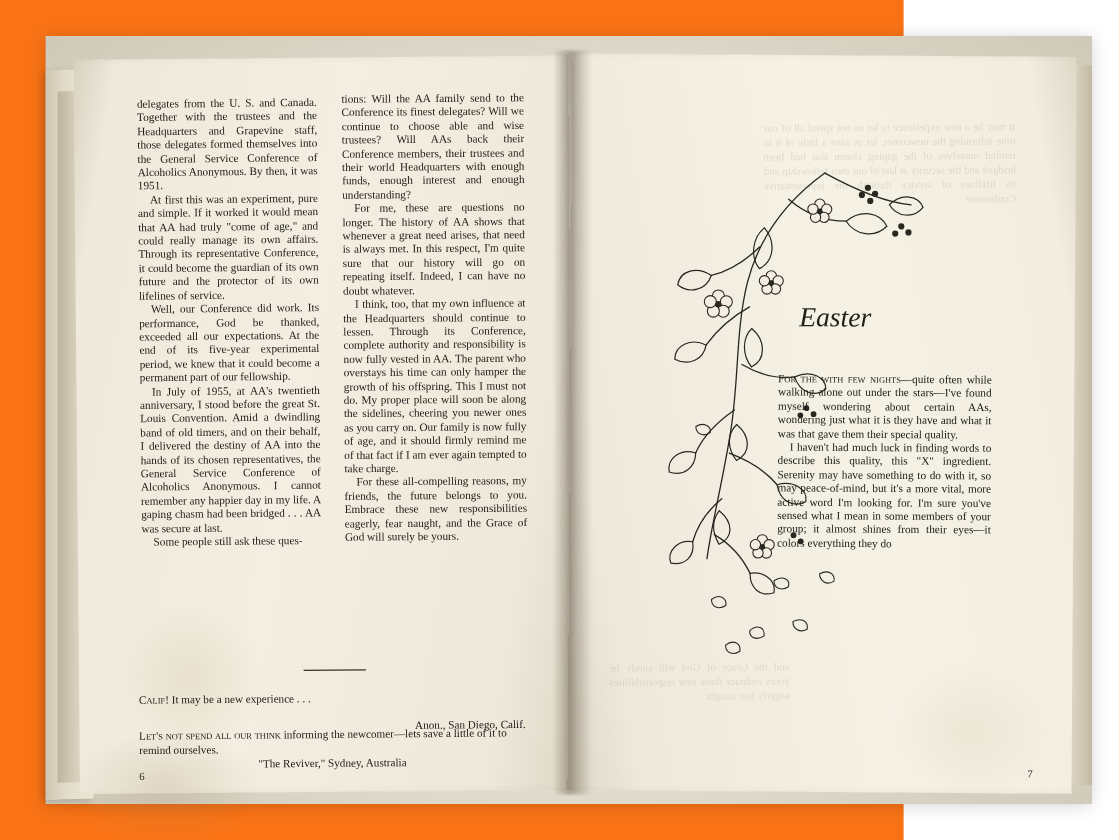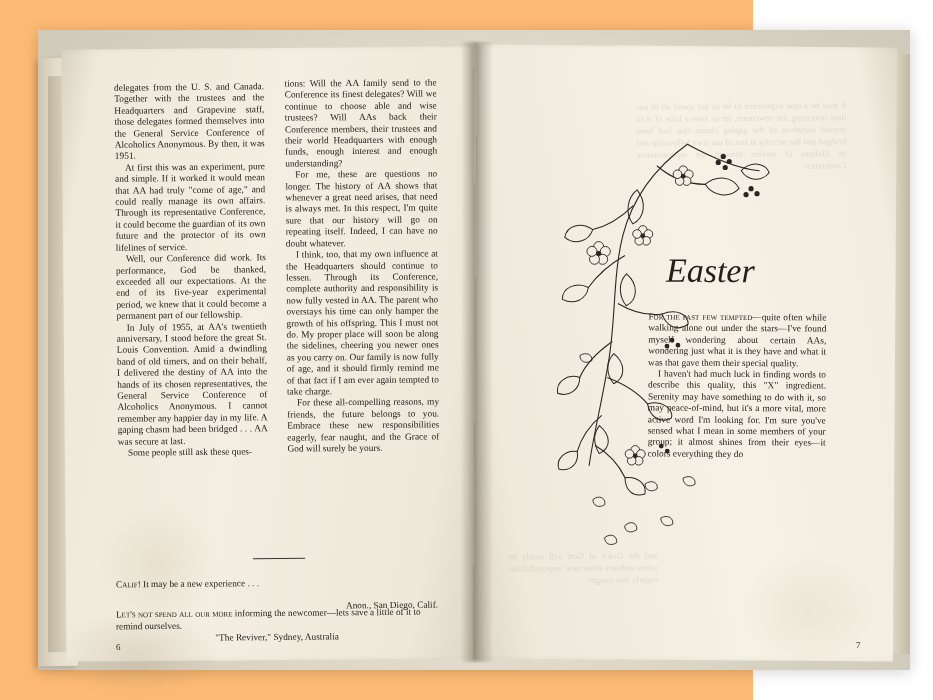--- a/index.html
+++ b/index.html
@@ -10,21 +10,21 @@
   body {
     width: 933px;
     height: 700px;
     overflow: hidden;
     font-family: "Liberation Serif", serif;
   }
   .scene {
     position: relative;
     width: 753px;
     height: 700px;
-    background: #fdba74;
+    background: #f97316;
   }
   
   .book {
     position: absolute;
     left: 38px;
     top: 30px;
     width: 872px;
     height: 640px;
   }
   .book-shadow {
@@ -183,21 +183,21 @@
     top: 610px;
     transform: rotate(0.4deg);
   }
   
   .chapter-title {
     position: absolute;
     left: 628px;
     top: 222px;
     font-family: "Liberation Serif", serif;
     font-style: italic;
-    font-size: 34px;
+    font-size: 23px;
     color: #221f1b;
     transform: rotate(0.4deg);
   }
   .col-3 {
     left: 610px;
     top: 282px;
     width: 178px;
     transform: rotate(0.35deg);
   }
   .col-3 .lead {
@@ -297,21 +297,21 @@
     </div>
 
     <div class="rule"></div>
 
     <div class="footnote fn-1">
       <span class="attrib">Anon., San Diego, Calif.</span>
       <span><span class="smallcaps">Calif</span>! It may be a new experience . . .</span>
     </div>
 
     <div class="footnote fn-2">
-      <span><span class="smallcaps">Let's not spend all our more</span> informing the newcomer—lets save a little of it to remind ourselves.</span>
+      <span><span class="smallcaps">Let's not spend all our think</span> informing the newcomer—lets save a little of it to remind ourselves.</span>
       <span class="attrib">"The Reviver," Sydney, Australia</span>
     </div>
 
     <div class="folio folio-left">6</div>
 
     <div class="ghost">
       It may be a new experience to let us not spend all of our time informing the newcomer, let us save a little of it to remind ourselves of the gaping chasm that had been bridged and the security at last of our own fellowship and its lifelines of service through the representative Conference.
     </div>
     <div class="ghost2">
       and the Grace of God will surely be yours embrace these new responsibilities eagerly fear naught
@@ -407,19 +407,19 @@
           <path d="M148 352 C155 348, 161 352, 160 358 C154 362, 148 358, 148 352 Z"></path>
           <path d="M70 412 C76 407, 83 410, 82 417 C76 421, 70 418, 70 412 Z"></path>
           <path d="M44 230 C50 226, 57 229, 56 235 C50 239, 44 236, 44 230 Z"></path>
         </g>
       </svg>
     </div>
 
     <div class="chapter-title">Easter</div>
 
     <div class="col col-3">
-      <p class="lead"><span class="smallcaps">For the past few tempted</span>—quite often while walking alone out under the stars—I've found myself wondering about certain AAs, wondering just what it is they have and what it was that gave them their special quality.</p>
+      <p class="lead"><span class="smallcaps">For the with few nights</span>—quite often while walking alone out under the stars—I've found myself wondering about certain AAs, wondering just what it is they have and what it was that gave them their special quality.</p>
       <p>I haven't had much luck in finding words to describe this quality, this "X" ingredient. Serenity may have something to do with it, so may peace-of-mind, but it's a more vital, more active word I'm looking for. I'm sure you've sensed what I mean in some members of your group; it almost shines from their eyes—it colors everything they do</p>
     </div>
 
     <div class="folio folio-right">7</div>
   </div>
 </div>
 
 </body></html>

